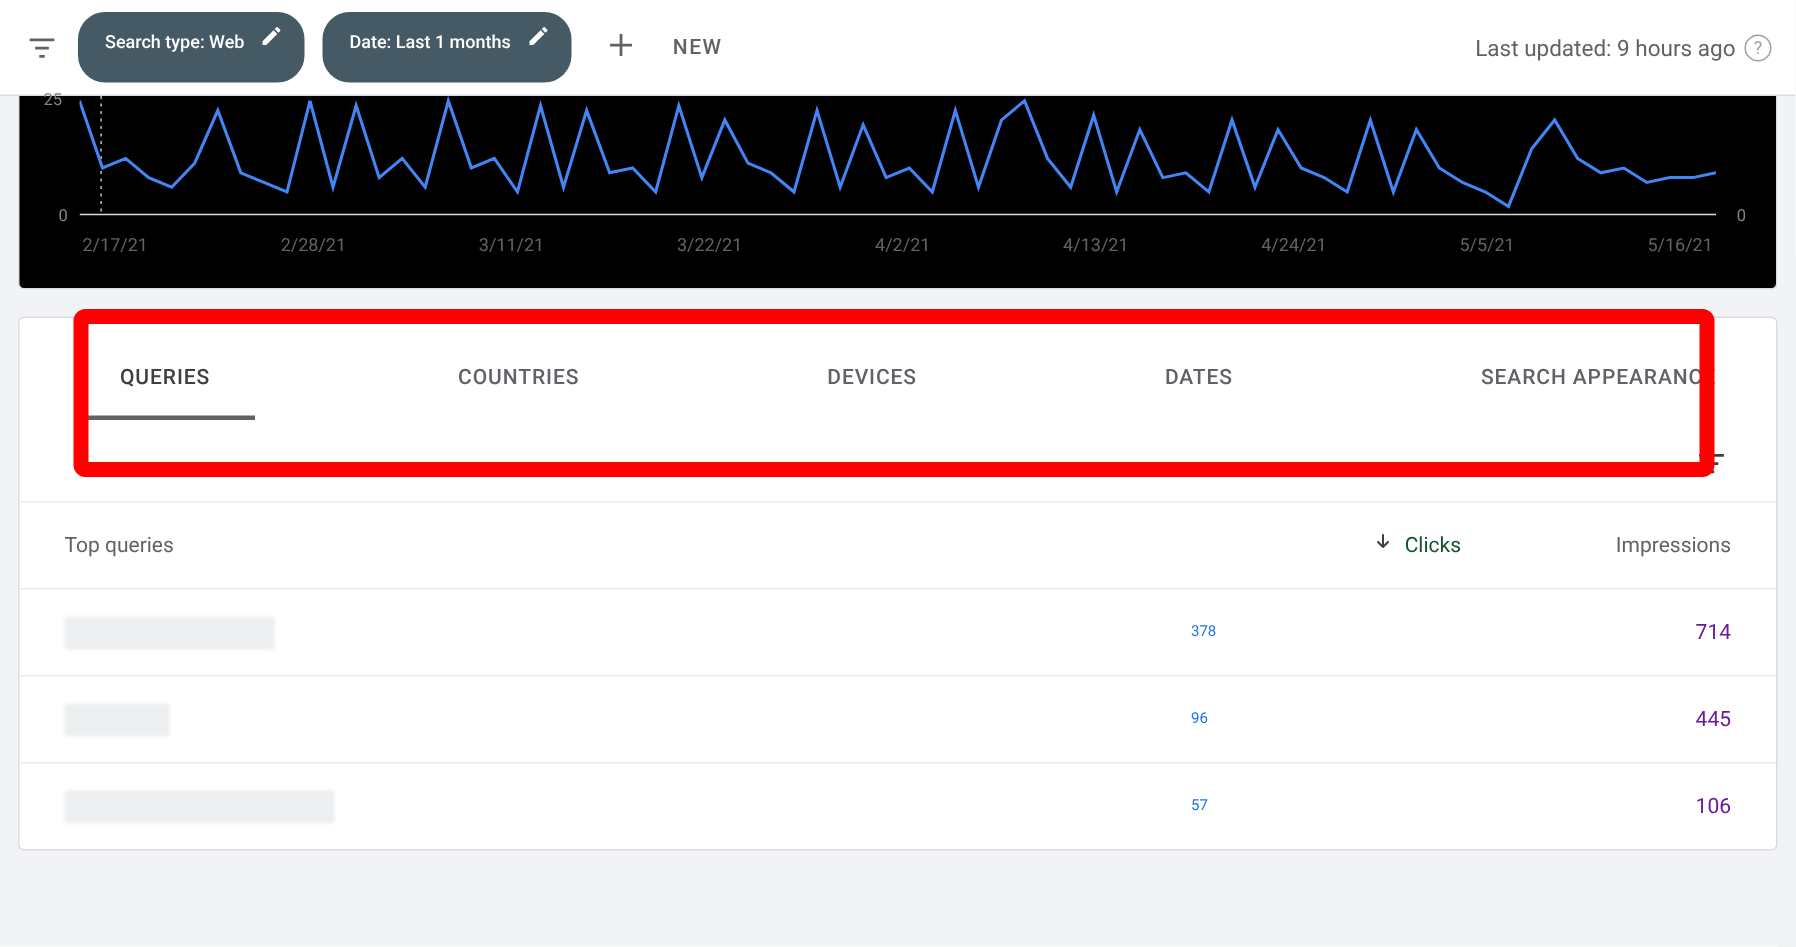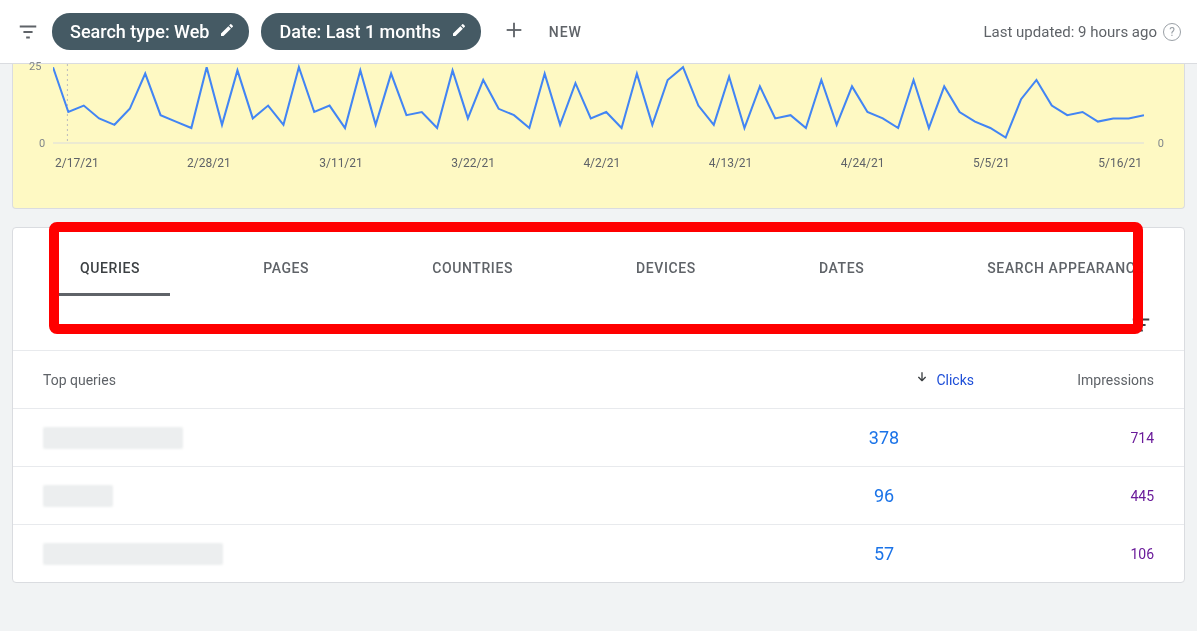--- a/index.html
+++ b/index.html
@@ -24,22 +24,22 @@
   .filter-icon {
     width: 24px; height: 24px;
     display: flex; align-items: center; justify-content: center;
     color: #5f6368;
     cursor: pointer;
   }
   .chip {
     background: #455a64;
     color: #fff;
     border-radius: 18px;
-    padding: 8px 14px 8px 18px;
-    font-size: 18px;
+    padding: 8px 14px 20px 18px;
+    font-size: 12px;
     font-weight: 500;
     display: inline-flex;
     align-items: flex-end;
     gap: 10px;
     cursor: pointer;
   }
   .chip svg { width: 16px; height: 16px; fill: #fff; }
   .new-chip {
     display: inline-flex;
     align-items: center;
@@ -61,26 +61,26 @@
     gap: 6px;
   }
   .help-icon {
     width:18px;height:18px;border:1.5px solid #9aa0a6;border-radius:50%;
     display:inline-flex;align-items:center;justify-content:center;
     font-size:12px;color:#9aa0a6;
   }
 
   
   .chart-card {
-    background: #fef9c3;
+    background: #000000;
     margin: 0 12px 18px 12px;
     border: 1px solid #dadce0;
     border-radius: 0 0 4px 4px;
     border-top: none;
-    padding-bottom: 24px;
+    padding-bottom: 8px;
   }
   .chart-wrap {
     position: relative;
     height: 120px;
     padding: 0 40px;
   }
   .chart-wrap svg.chart-line { width: 100%; height: 80px; display:block; }
   .y-ticks {
     position: absolute; left: 40px; right: 40px; top: 0; height: 80px;
     pointer-events: none;
@@ -142,30 +142,30 @@
     width:24px;height:24px;cursor:pointer;color:#5f6368;
   }
   .table-head, .table-row {
     display: grid;
     grid-template-columns: 1fr 180px 180px;
     align-items: center;
     padding: 0 30px;
     border-top: 1px solid #e8eaed;
   }
   .table-head { height: 58px; font-size: 14px; color: #5f6368;}
-  .table-head .col-clicks { display:flex; align-items:center; justify-content:flex-end; gap:6px; color:#1d4ed8;}
+  .table-head .col-clicks { display:flex; align-items:center; justify-content:flex-end; gap:6px; color:#14532d;}
   .table-head .col-impr { text-align:right; }
   .table-row { height: 58px; font-size: 14px; }
   .blurred {
     background: #eceeef;
     height: 22px;
     border-radius: 2px;
     filter: blur(1px);
   }
-  .clicks-val { text-align: center; color: #1a73e8; font-size: 18px; }
+  .clicks-val { text-align: left; color: #1a73e8; font-size: 10px; }
   .impr-val  { text-align: right; color: #6a1b9a; font-size: 14px; }
   .arrow-down svg{width:16px;height:16px;}
 </style>
 </head>
 <body>
 
 <div class="filter-bar">
   <div class="filter-icon">
     <svg viewBox="0 0 24 24" width="22" height="22">
         <path fill="#5f6368" d="M3 5h18v2H3zm4 6h10v2H7zm3 6h4v2h-4z"></path>
@@ -227,21 +227,20 @@
       <span>5/16/21</span>
     </div>
   </div>
 </div>
 
 <div class="table-card">
   <div class="highlight-box"></div>
 
   <div class="tabs">
     <div class="tab active"><span>QUERIES</span></div>
-    <div class="tab"><span>PAGES</span></div>
     <div class="tab"><span>COUNTRIES</span></div>
     <div class="tab"><span>DEVICES</span></div>
     <div class="tab"><span>DATES</span></div>
     <div class="tab"><span>SEARCH APPEARANCE</span></div>
   </div>
 
   <div class="filter-row">
     <div class="small-filter">
       <svg viewBox="0 0 24 24" width="22" height="22">
           <path fill="#3c4043" d="M3 5h18v2H3zm4 6h10v2H7zm3 6h4v2h-4z"></path>

